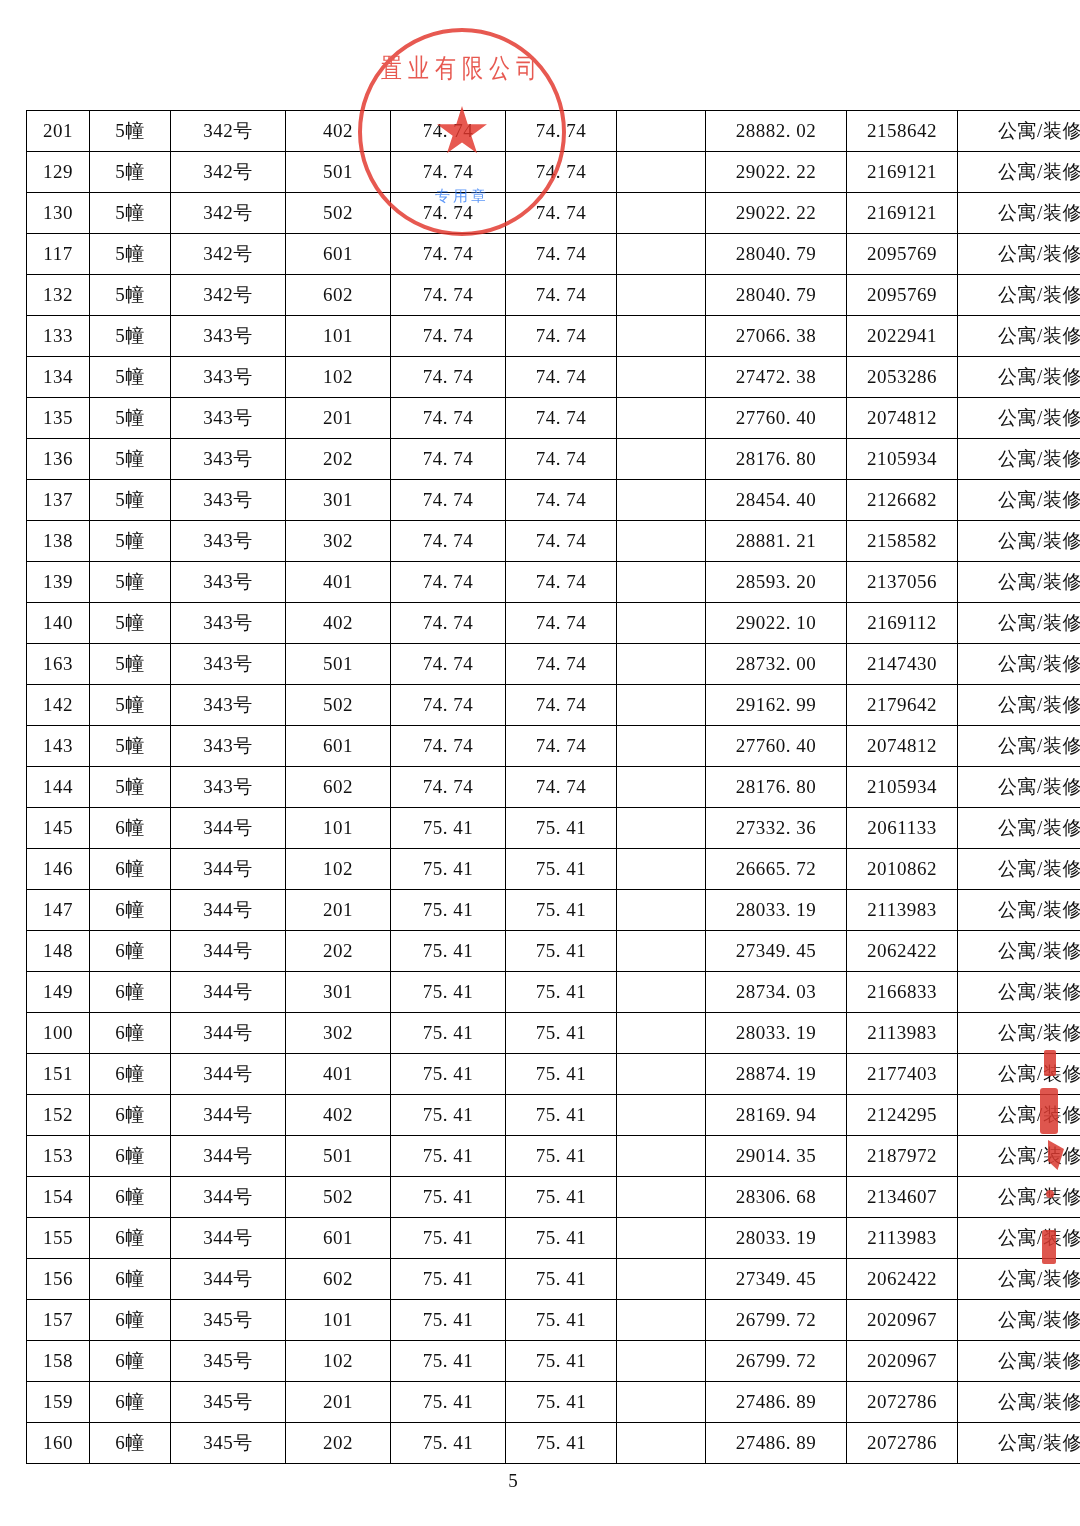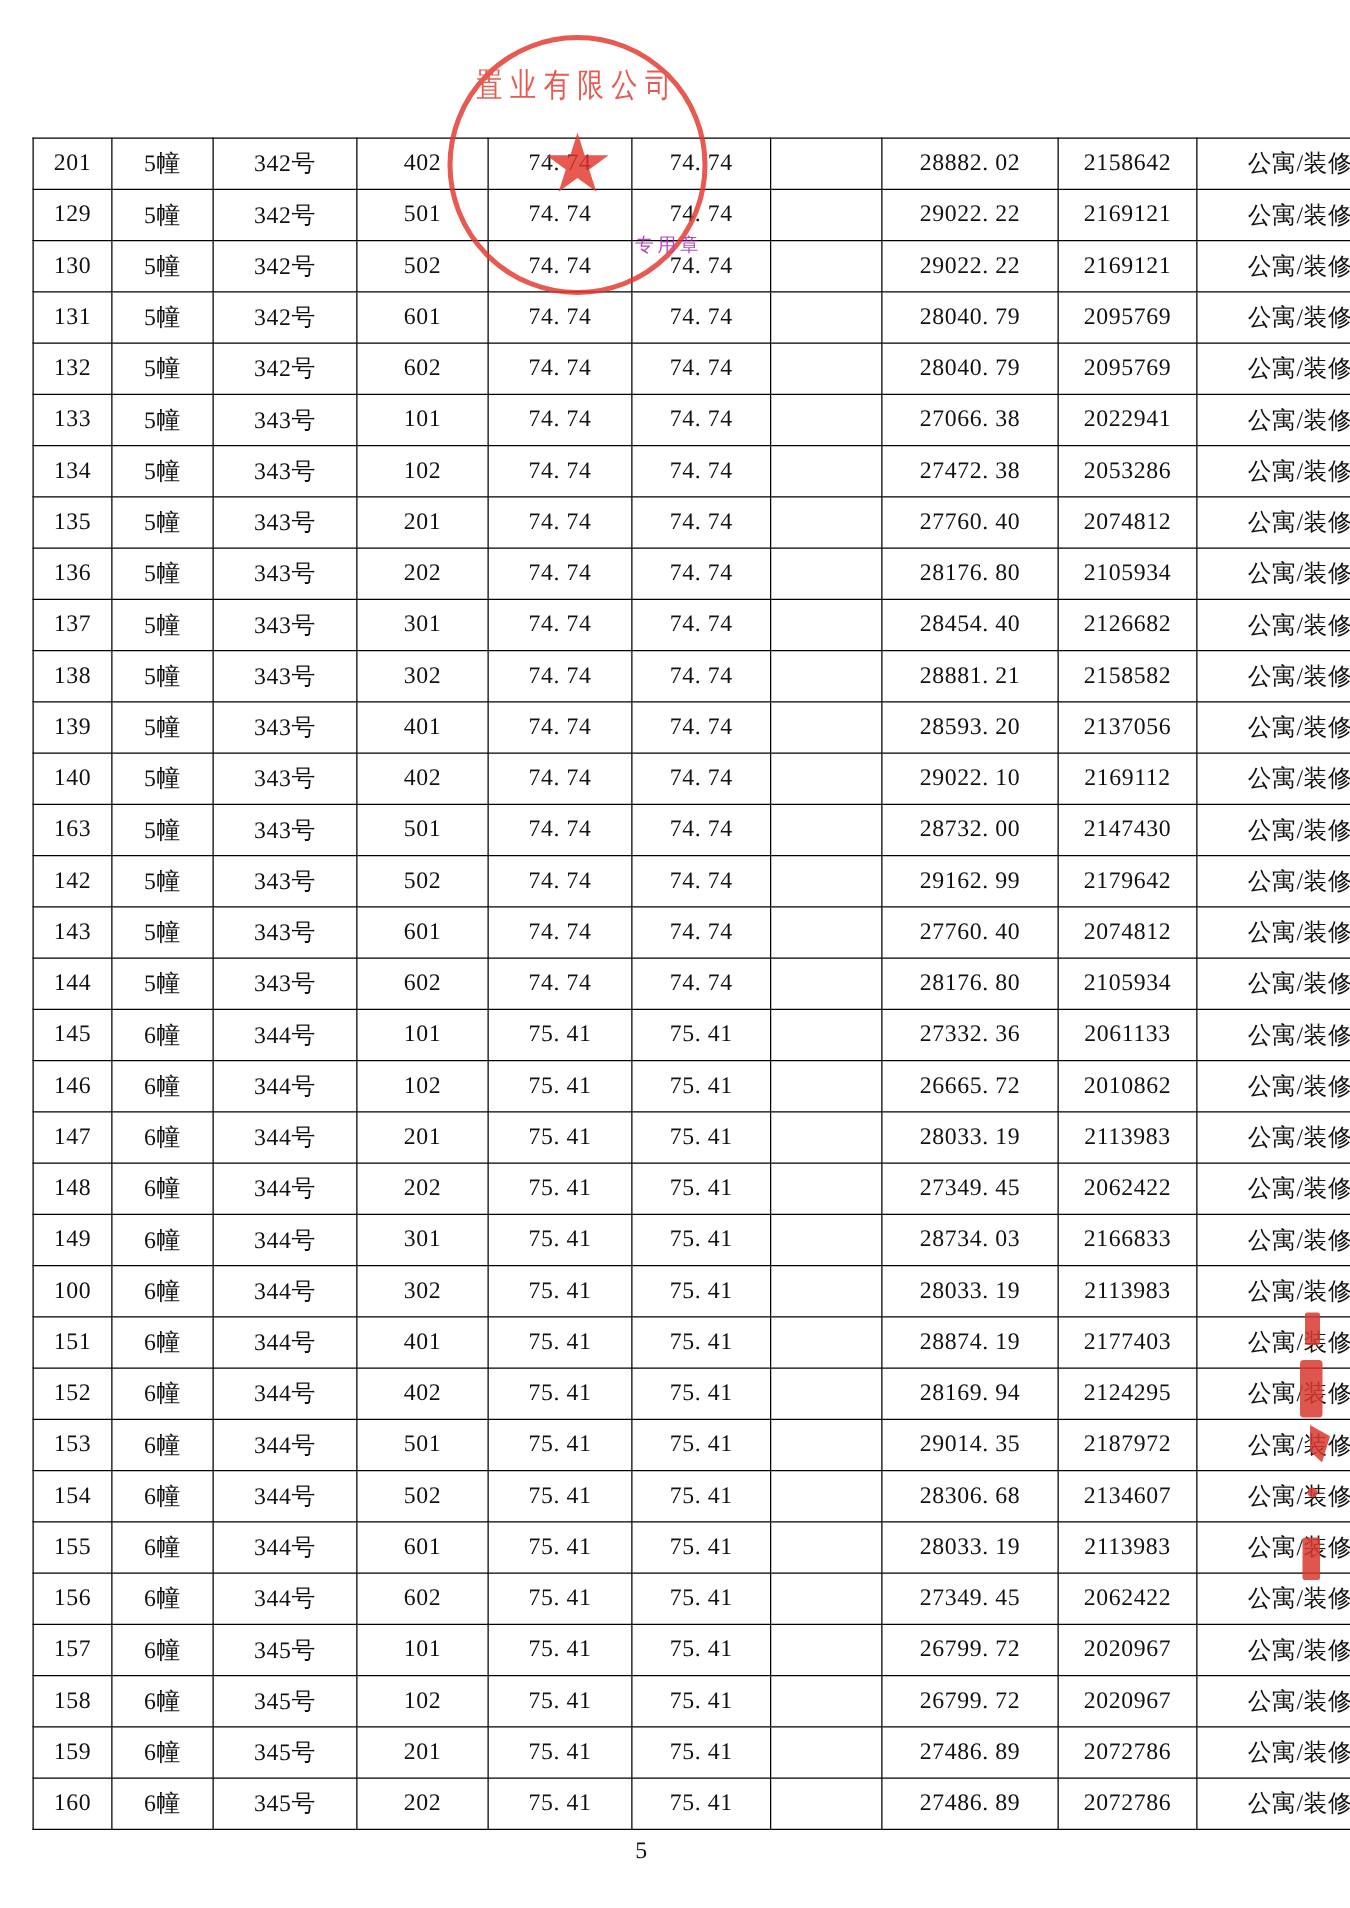--- a/index.html
+++ b/index.html
@@ -59,22 +59,22 @@
     font-size: 21px;
     letter-spacing: 6px;
     font-family: "DejaVu Sans", sans-serif;
     transform: scaleY(1.25);
   }
   .stamp-text-bottom {
     position: absolute;
     left: 0;
     bottom: 26px;
     width: 100%;
-    text-align: right;
-    color: #a21caf;
+    text-align: center;
+    color: #3b82f6;
     font-size: 15px;
     letter-spacing: 3px;
     font-family: "DejaVu Sans", sans-serif;
   }
 
   
   .edge-marks {
     position: absolute;
     right: 8px;
     top: 1040px;
@@ -190,21 +190,21 @@
           <td class="c2 cn">342号</td>
           <td class="c3 num">502</td>
           <td class="c4 num">74. 74</td>
           <td class="c5 num">74. 74</td>
           <td class="c6 num"></td>
           <td class="c7 num">29022. 22</td>
           <td class="c8 num">2169121</td>
           <td class="c9 cn">公寓/装修</td>
         </tr>
         <tr>
-          <td class="c0 num">131</td>
+          <td class="c0 num">117</td>
           <td class="c1 cn">5幢</td>
           <td class="c2 cn">342号</td>
           <td class="c3 num">601</td>
           <td class="c4 num">74. 74</td>
           <td class="c5 num">74. 74</td>
           <td class="c6 num"></td>
           <td class="c7 num">28040. 79</td>
           <td class="c8 num">2095769</td>
           <td class="c9 cn">公寓/装修</td>
         </tr>

